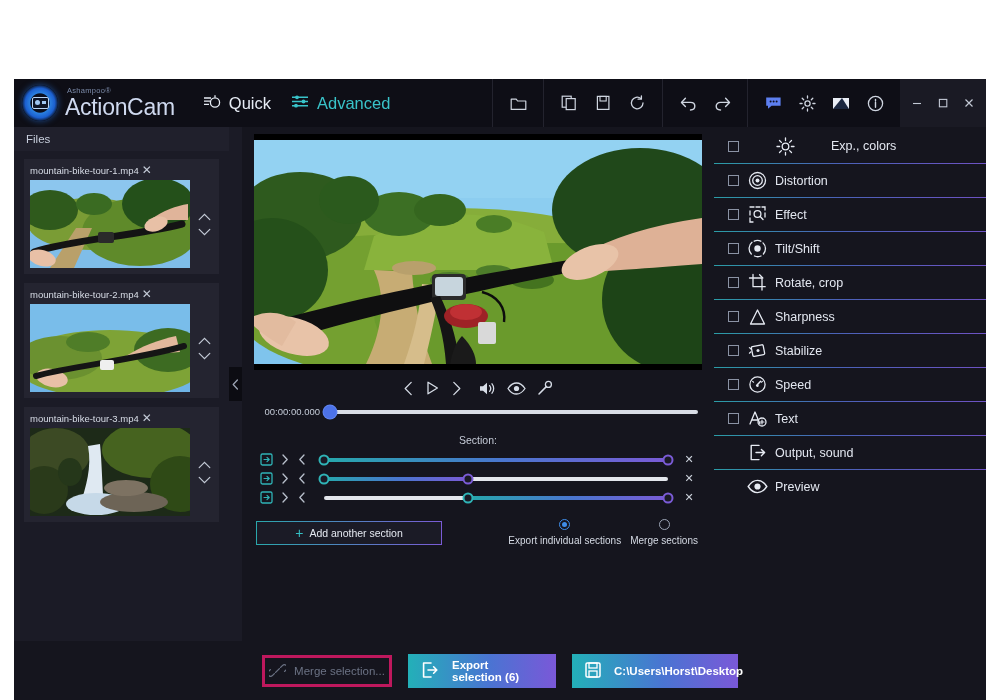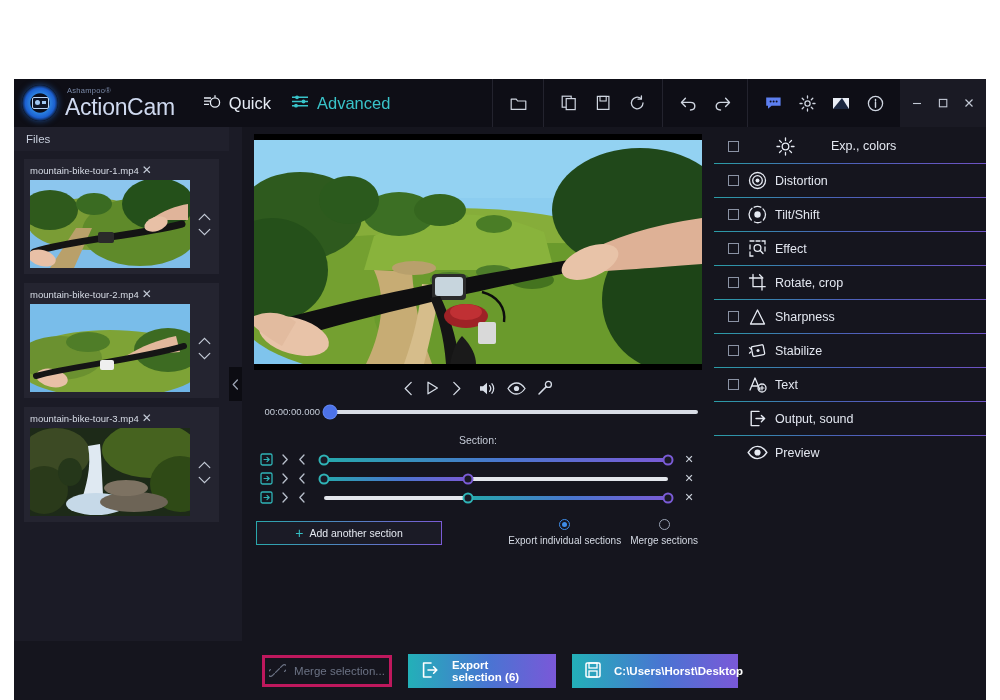--- a/index.html
+++ b/index.html
@@ -722,37 +722,37 @@
               <circle cx="9.5" cy="9.5" r="2" fill="#e6eaf2"></circle>
             </svg>
         </span>
         <span class="tool-label">Distortion</span>
       </div>
 
       <div class="tool-row">
         <span class="tool-cb"></span>
         <span class="tool-ico">
           <svg width="19" height="19" viewBox="0 0 19 19">
-              <path d="M4 3.3A8 8 0 0 0 3.3 15M15 3.9A8 8 0 0 1 15.4 15M6.5 17A8 8 0 0 0 13 17M6.2 2.2a8 8 0 0 1 6.6 0" stroke="#e6eaf2" stroke-width="1.3" fill="none" stroke-linecap="round"></path>
-              <circle cx="9.5" cy="9.5" r="3.2" fill="#e6eaf2"></circle>
-            </svg>
-        </span>
-        <span class="tool-label">Tilt/Shift</span>
-      </div>
-
-      <div class="tool-row">
-        <span class="tool-cb"></span>
-        <span class="tool-ico">
-          <svg width="19" height="19" viewBox="0 0 19 19">
               <path d="M2 2h4M8 2h4M14 2h3v3M17 8v4M2 6v4M2 13v4h3" stroke="#e6eaf2" stroke-width="1.3" stroke-linecap="round" fill="none"></path>
               <circle cx="9.5" cy="9" r="3.4" stroke="#e6eaf2" stroke-width="1.3" fill="none"></circle>
               <path d="M12.2 11.6 15 14.5" stroke="#e6eaf2" stroke-width="1.4" stroke-linecap="round"></path>
             </svg>
         </span>
         <span class="tool-label">Effect</span>
+      </div>
+
+      <div class="tool-row">
+        <span class="tool-cb"></span>
+        <span class="tool-ico">
+          <svg width="19" height="19" viewBox="0 0 19 19">
+              <path d="M4 3.3A8 8 0 0 0 3.3 15M15 3.9A8 8 0 0 1 15.4 15M6.5 17A8 8 0 0 0 13 17M6.2 2.2a8 8 0 0 1 6.6 0" stroke="#e6eaf2" stroke-width="1.3" fill="none" stroke-linecap="round"></path>
+              <circle cx="9.5" cy="9.5" r="3.2" fill="#e6eaf2"></circle>
+            </svg>
+        </span>
+        <span class="tool-label">Tilt/Shift</span>
       </div>
 
       <div class="tool-row">
         <span class="tool-cb"></span>
         <span class="tool-ico">
           <svg width="19" height="19" viewBox="0 0 19 19">
               <path d="M5 1.5v12.2h12.2M1.5 5H14v12" stroke="#e6eaf2" stroke-width="1.3" fill="none" stroke-linecap="round" stroke-linejoin="round"></path>
               <path d="M11.6 1.8 14.8 5" stroke="#e6eaf2" stroke-width="1.3" stroke-linecap="round"></path>
             </svg>
         </span>
@@ -774,20 +774,32 @@
         <span class="tool-ico">
           <svg width="19" height="19" viewBox="0 0 19 19">
               <rect x="4" y="4.6" width="12" height="10" rx="1.2" stroke="#e6eaf2" stroke-width="1.3" fill="none" transform="rotate(-11 10 9.6)"></rect>
               <circle cx="10" cy="9.4" r="1.5" fill="#e6eaf2"></circle>
               <path d="M1.4 6.6 3 8M1.4 12.2 3 10.8" stroke="#e6eaf2" stroke-width="1.2" stroke-linecap="round"></path>
             </svg>
         </span>
         <span class="tool-label">Stabilize</span>
       </div>
 
+      <div class="tool-row">
+        <span class="tool-cb"></span>
+        <span class="tool-ico">
+          <svg width="19" height="19" viewBox="0 0 19 19">
+              <circle cx="9.5" cy="9.5" r="7.6" stroke="#e6eaf2" stroke-width="1.3" fill="none"></circle>
+              <path d="M12.6 6.2 8.6 10.4" stroke="#e6eaf2" stroke-width="1.5" stroke-linecap="round"></path>
+              <circle cx="9.5" cy="10.8" r="1.2" fill="#e6eaf2"></circle>
+              <path d="M4.6 6.4l1 .8M14.4 6.4l-1 .8" stroke="#e6eaf2" stroke-width="1.1" stroke-linecap="round"></path>
+            </svg>
+        </span>
+        <span class="tool-label">Speed</span>
+      </div>
 
       <div class="tool-row">
         <span class="tool-cb"></span>
         <span class="tool-ico">
           <svg width="19" height="19" viewBox="0 0 19 19">
               <path d="M2 15 7 3l5 12M3.8 11h6.6" stroke="#e6eaf2" stroke-width="1.3" fill="none" stroke-linecap="round" stroke-linejoin="round"></path>
               <circle cx="14" cy="13" r="4" stroke="#e6eaf2" stroke-width="1.3" fill="none"></circle>
               <path d="M14 11v4M12 13h4" stroke="#e6eaf2" stroke-width="1.2" stroke-linecap="round"></path>
             </svg>
         </span>

